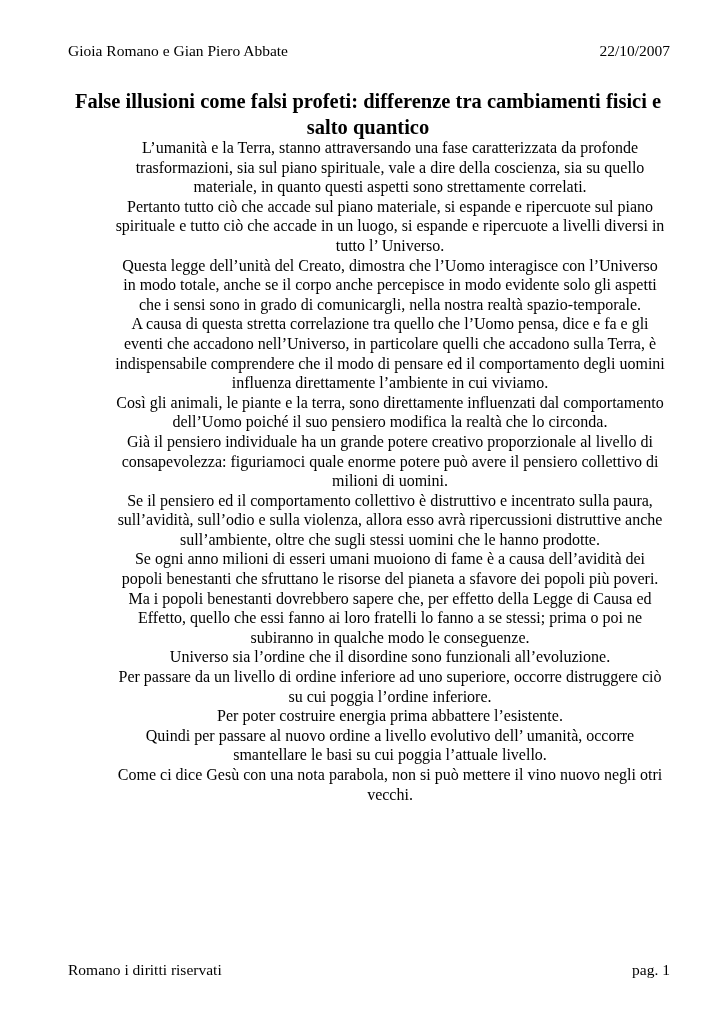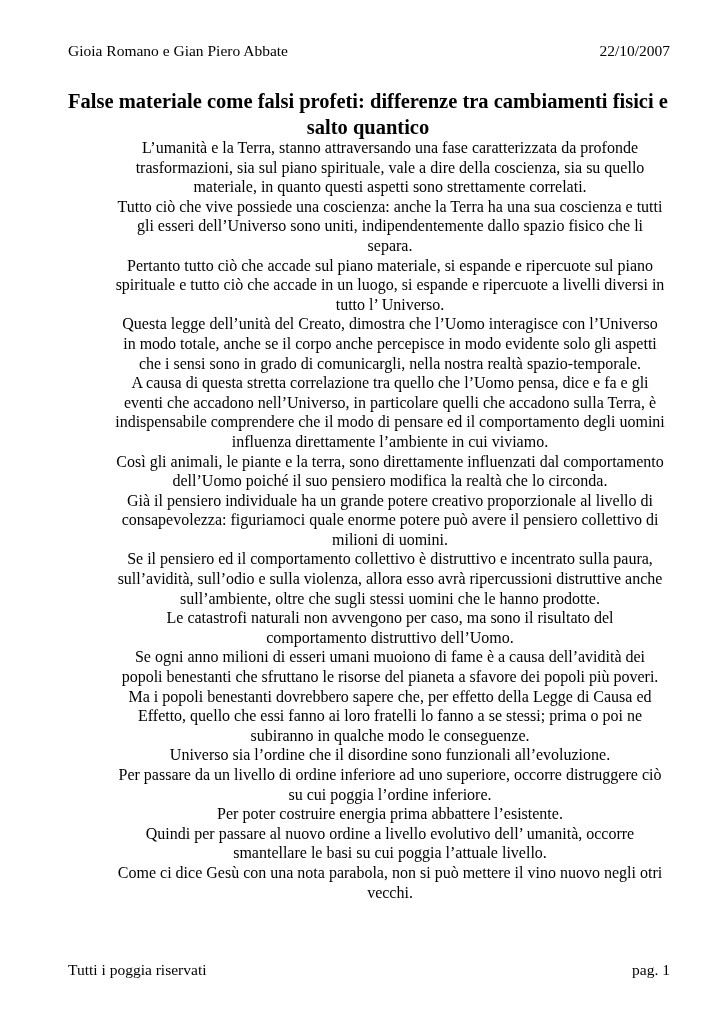--- a/index.html
+++ b/index.html
@@ -56,63 +56,58 @@
 </head>
 <body>
 
 <div class="page">
 
   <div class="page-header">
     <span>Gioia Romano e Gian Piero Abbate</span>
     <span>22/10/2007</span>
   </div>
 
-  <h1 class="page-title">False materiale come falsi profeti: differenze tra cambiamenti fisici e
+  <h1 class="page-title">False illusioni come falsi profeti: differenze tra cambiamenti fisici e
 salto quantico</h1>
 
   <div class="doc-body">
     <p class="para">L’umanità e la Terra, stanno attraversando una fase caratterizzata da profonde
 trasformazioni, sia sul piano spirituale, vale a dire della coscienza, sia su quello
 materiale, in quanto questi aspetti sono strettamente correlati.</p>
-    <p class="para">Tutto ciò che vive possiede una coscienza: anche la Terra ha una sua coscienza e tutti
-gli esseri dell’Universo sono uniti, indipendentemente dallo spazio fisico che li
-separa.</p>
     <p class="para">Pertanto tutto ciò che accade sul piano materiale, si espande e ripercuote sul piano
 spirituale e tutto ciò che accade in un luogo, si espande e ripercuote a livelli diversi in
 tutto l’ Universo.</p>
     <p class="para">Questa legge dell’unità del Creato, dimostra che l’Uomo interagisce con l’Universo
 in modo totale, anche se il corpo anche percepisce in modo evidente solo gli aspetti
 che i sensi sono in grado di comunicargli, nella nostra realtà spazio-temporale.</p>
     <p class="para">A causa di questa stretta correlazione tra quello che l’Uomo pensa, dice e fa e gli
 eventi che accadono nell’Universo, in particolare quelli che accadono sulla Terra, è
 indispensabile comprendere che il modo di pensare ed il comportamento degli uomini
 influenza direttamente l’ambiente in cui viviamo.</p>
     <p class="para">Così gli animali, le piante e la terra, sono direttamente influenzati dal comportamento
 dell’Uomo poiché il suo pensiero modifica la realtà che lo circonda.</p>
     <p class="para">Già il pensiero individuale ha un grande potere creativo proporzionale al livello di
 consapevolezza: figuriamoci quale enorme potere può avere il pensiero collettivo di
 milioni di uomini.</p>
     <p class="para">Se il pensiero ed il comportamento collettivo è distruttivo e incentrato sulla paura,
 sull’avidità, sull’odio e sulla violenza, allora esso avrà ripercussioni distruttive anche
 sull’ambiente, oltre che sugli stessi uomini che le hanno prodotte.</p>
-    <p class="para">Le catastrofi naturali non avvengono per caso, ma sono il risultato del
-comportamento distruttivo dell’Uomo.</p>
     <p class="para">Se ogni anno milioni di esseri umani muoiono di fame è a causa dell’avidità dei
 popoli benestanti che sfruttano le risorse del pianeta a sfavore dei popoli più poveri.</p>
     <p class="para">Ma i popoli benestanti dovrebbero sapere che, per effetto della Legge di Causa ed
 Effetto, quello che essi fanno ai loro fratelli lo fanno a se stessi; prima o poi ne
 subiranno in qualche modo le conseguenze.</p>
     <p class="para">Universo sia l’ordine che il disordine sono funzionali all’evoluzione.</p>
     <p class="para">Per passare da un livello di ordine inferiore ad uno superiore, occorre distruggere ciò
 su cui poggia l’ordine inferiore.</p>
     <p class="para">Per poter costruire energia prima abbattere l’esistente.</p>
     <p class="para">Quindi per passare al nuovo ordine a livello evolutivo dell’ umanità, occorre
 smantellare le basi su cui poggia l’attuale livello.</p>
     <p class="para">Come ci dice Gesù con una nota parabola, non si può mettere il vino nuovo negli otri
 vecchi.</p>
   </div>
 
   <div class="page-footer">
-    <span>Tutti i poggia riservati</span>
+    <span>Romano i diritti riservati</span>
     <span>pag. 1</span>
   </div>
 
 </div>
 
 </body></html>

